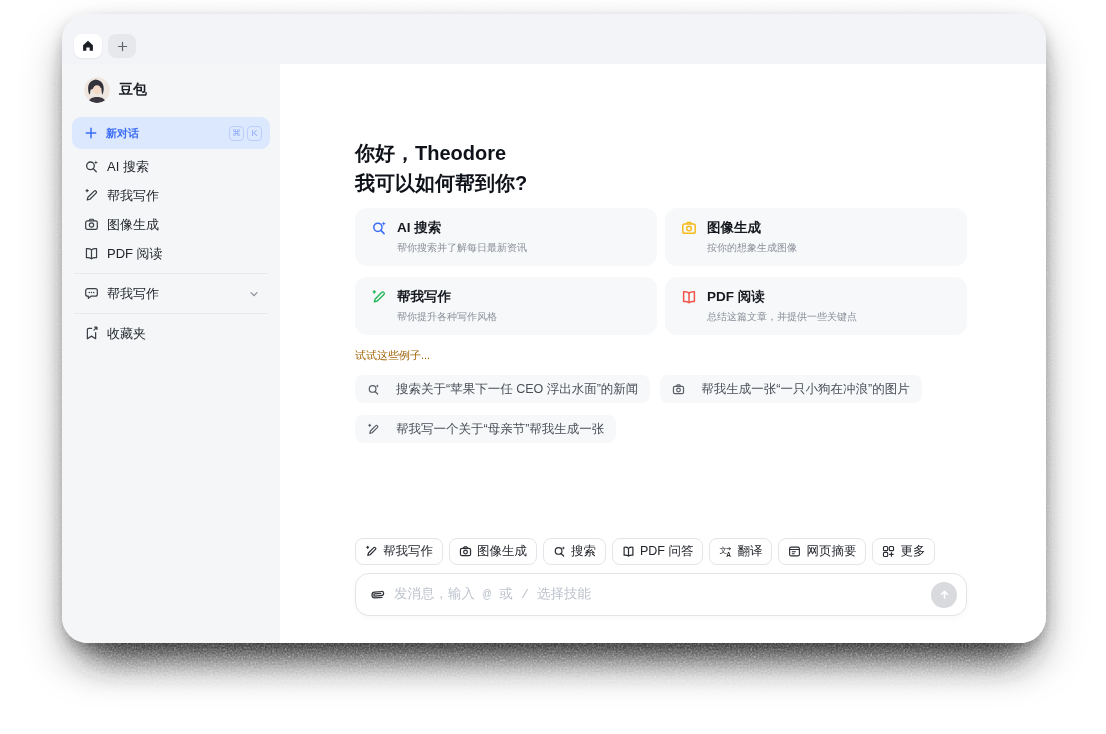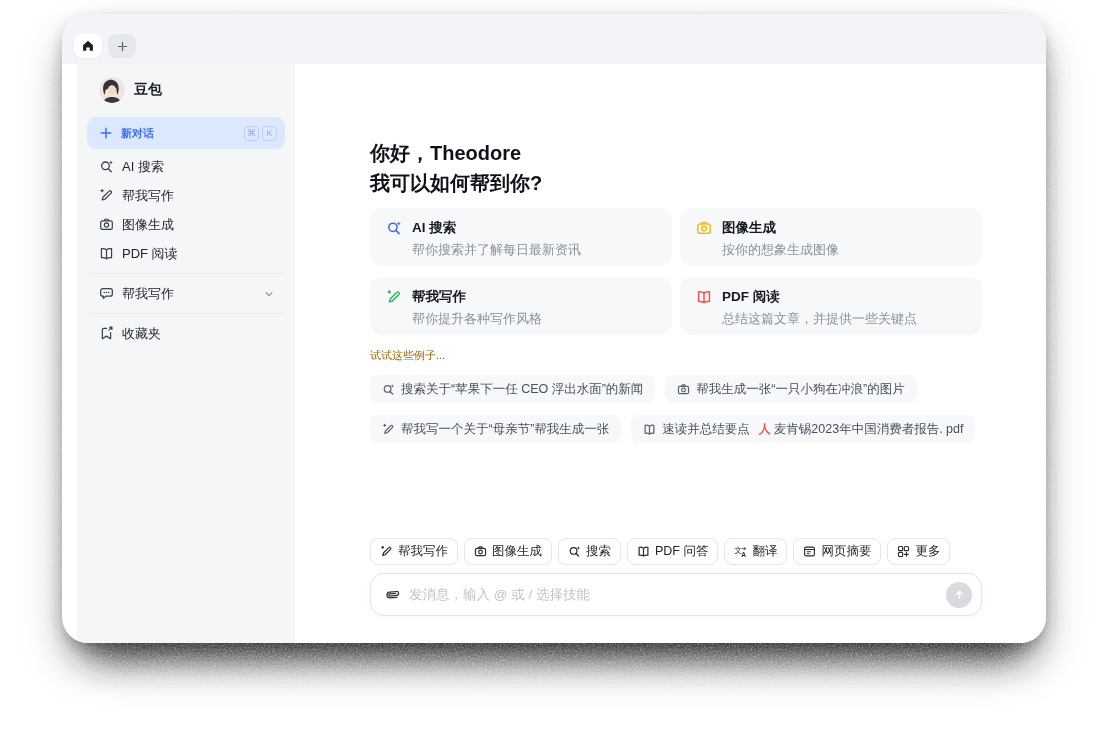--- a/index.html
+++ b/index.html
@@ -13,21 +13,21 @@
     box-shadow:0 6px 14px rgba(0,0,0,.18), 0 22px 44px rgba(0,0,0,.22); }
 
   
   .tabbar { height:50px; background:#f3f4f7; display:flex; align-items:flex-end;
     padding:0 0 6px 12px; gap:6px; }
   .tab { width:28px; height:24px; border-radius:8px; display:flex; align-items:center;
     justify-content:center; cursor:pointer; }
   .tab.active { background:#fff; box-shadow:0 1px 2px rgba(0,0,0,.06); color:#1b1e24; }
   .tab.plus { background:#e7e8ec; color:#5f646b; }
 
-  .body-row { display:flex; height:579px;margin-left:15px; }
+  .body-row { display:flex; height:579px; }
 
   
   .sidebar { width:218px; background:#f5f6f8; padding:12px 10px 0; flex:none; }
   .profile { display:flex; align-items:center; gap:9px; padding:0 2px 0 12px; height:28px; cursor:pointer; }
   .avatar { width:26px; height:26px; border-radius:50%; overflow:hidden; flex:none; }
   .profile-name { font-size:14px; font-weight:700; color:#1b1e24; }
   .new-chat { margin-top:13px; height:32px; border-radius:9px; background:#dce8fe;
     display:flex; align-items:center; gap:8px; padding:0 8px 0 12px; cursor:pointer; }
   .new-chat .label { font-size:11px; font-weight:700; color:#3a6bf5; }
   .keys { margin-left:auto; display:flex; gap:3px; }
@@ -43,43 +43,43 @@
 
   
   .main { flex:1; position:relative; background:#fff; padding:74px 0 4px 75px; }
   .greet { font-size:20px; font-weight:700; color:#0f1319; line-height:30px; }
   .cards { width:612px; margin-top:10px; display:grid; grid-template-columns:1fr 1fr;
     gap:11px 8px; }
   .card { height:58px; background:#f7f8fa; border-radius:12px; display:flex;
     padding:11px 0 0 16px; gap:9px; cursor:pointer; }
   .card-icon { width:17px; display:flex; margin-top:1px; flex:none; }
   .card-title { font-size:13.5px; font-weight:700; color:#16191f; line-height:17px; }
-  .card-desc { font-size:13px; color:#8a9099; margin-top:5px;text-align:center; }
+  .card-desc { font-size:10px; color:#8a9099; margin-top:5px;text-align:center; }
 
   .examples-label { margin-top:13px; font-size:11px; color:#a16207; }
   .chip-row { display:flex; gap:10px; margin-top:12px; }
   .chip { height:28px; background:#f7f8fa; border-radius:8px; display:flex; align-items:center;
-    gap:6px; padding:0 12px; font-size:12.5px; color:#494e57; cursor:pointer; white-space:nowrap; }
+    gap:16px; padding:0 12px; font-size:12.5px; color:#494e57; cursor:pointer; white-space:nowrap; }
   .chip .cicon { color:#5b6068; display:flex; }
   .attach { display:flex; align-items:center; gap:3px; margin-left:3px; }
   .pdf-glyph { color:#f0544c; font-weight:700; font-size:12px; }
 
   .composer-area { position:absolute; left:75px; bottom:27px; width:612px; }
   .skills { display:flex; gap:6px; margin-bottom:8px; }
   .skill { height:27px; background:#fff; border:1px solid #e4e5e9; border-radius:8px;
     display:flex; align-items:center; gap:5px; padding:0 9px; font-size:12.5px;
     color:#22252b; cursor:pointer; white-space:nowrap; }
   .skill .sicon { display:flex; color:#2a2d33; }
   .composer { height:43px; background:#fff; border:1px solid #e3e4e8; border-radius:14px;
     display:flex; align-items:center; padding:0 9px 0 14px;
     box-shadow:0 2px 6px rgba(0,0,0,.03); }
   .clip { color:#303338; display:flex; cursor:pointer; }
   .msg-input { flex:1; border:none; outline:none; font-size:13.5px; color:#0f766e;
     margin-left:9px; background:transparent;
-    font-family:Liberation Sans, sans-serif; }
+    font-family:Liberation Mono, monospace; }
   .msg-input::placeholder { color:#bec3cd; }
   .send { width:26px; height:26px; border-radius:50%; background:#d8dade; display:flex;
     align-items:center; justify-content:center; cursor:pointer; flex:none; }
 
   svg { display:block; }
 </style>
 </head>
 <body>
 
 <div class="stage">
@@ -310,33 +310,20 @@
         <div class="chip-row">
           <div class="chip">
             <span class="cicon">
               <svg width="13" height="13" viewBox="0 0 16 16" fill="none" stroke="currentColor" stroke-width="1.5" stroke-linecap="round" stroke-linejoin="round">
                 <path d="M3.4 12.8l.8-2.9 6.6-6.6a1.3 1.3 0 0 1 1.9 0l.2.2a1.3 1.3 0 0 1 0 1.9l-6.6 6.6z"></path>
                 <path d="M3.3 4V1.8M2.2 2.9h2.2"></path>
               </svg>
             </span>
             <span>帮我写一个关于“母亲节”帮我生成一张</span>
           </div>
-          <div class="chip">
-            <span class="cicon">
-              <svg width="13" height="13" viewBox="0 0 16 16" fill="none" stroke="currentColor" stroke-width="1.5" stroke-linejoin="round">
-                <path d="M8 4.1C6.9 3 5 2.6 2.6 2.8v9.7c2.4-.2 4.3.2 5.4 1.2 1.1-1 3-1.4 5.4-1.2V2.8C11 2.6 9.1 3 8 4.1z"></path>
-                <path d="M8 4.1v9.4"></path>
-              </svg>
-            </span>
-            <span>速读并总结要点</span>
-            <span class="attach">
-              <span class="pdf-glyph">人</span>
-              <span>麦肯锡2023年中国消费者报告. pdf</span>
-            </span>
-          </div>
         </div>
 
         <div class="composer-area">
           <div class="skills">
             <div class="skill">
               <span class="sicon">
                 <svg width="13" height="13" viewBox="0 0 16 16" fill="none" stroke="currentColor" stroke-width="1.5" stroke-linecap="round" stroke-linejoin="round">
                   <path d="M3.4 12.8l.8-2.9 6.6-6.6a1.3 1.3 0 0 1 1.9 0l.2.2a1.3 1.3 0 0 1 0 1.9l-6.6 6.6z"></path>
                     <path d="M3.3 4V1.8M2.2 2.9h2.2"></path>
                 </svg>

